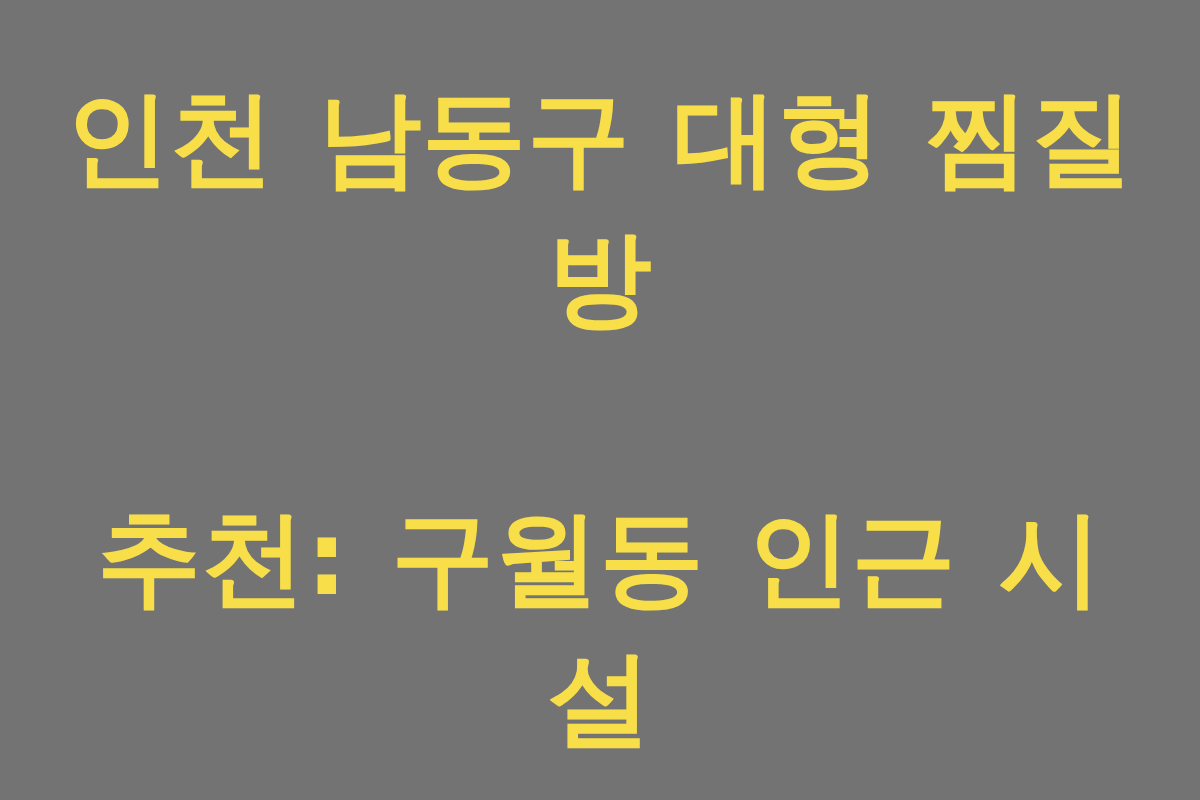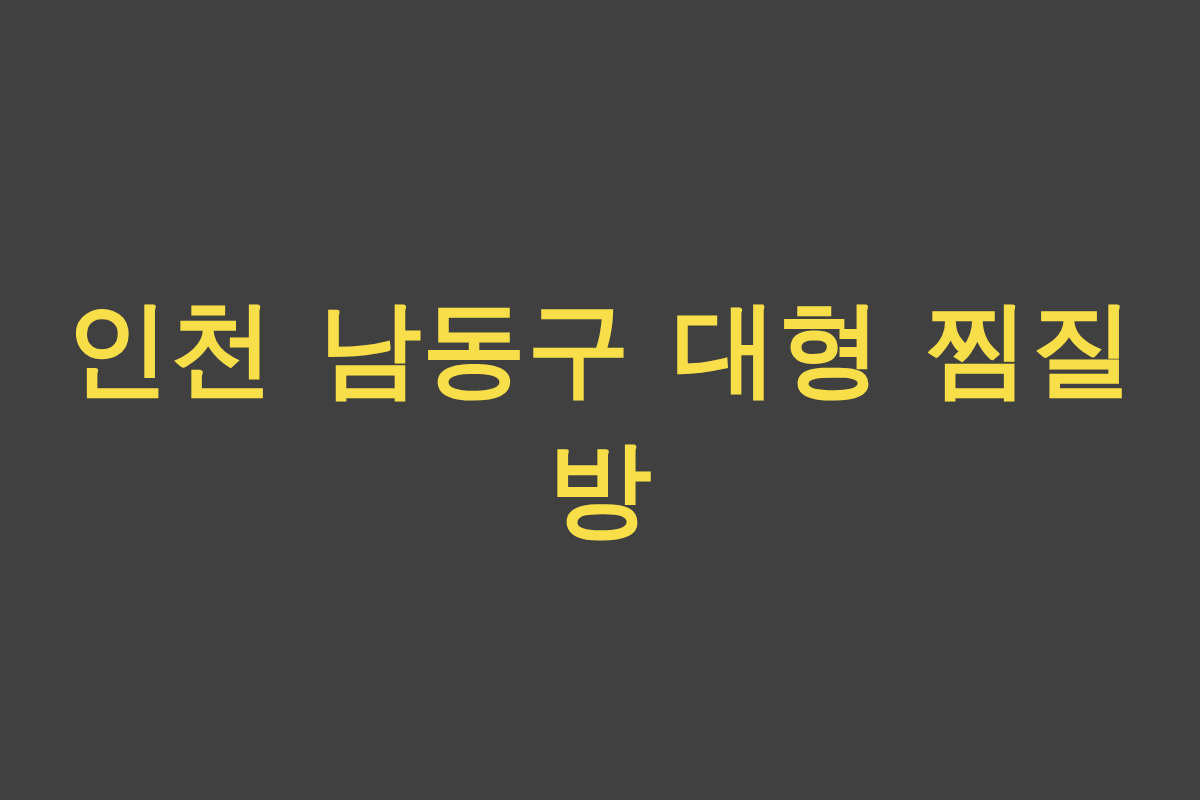--- a/index.html
+++ b/index.html
@@ -16,21 +16,21 @@
   }
 
   .card {
     position: relative;
     box-sizing: border-box;
     width: 1200px;
     height: 800px;
     display: flex;
     align-items: center;
     justify-content: center;
-    background-color: #404040;
+    background-color: #737373;
   }
 
   .headline {
     margin: 0;
     padding: 0 60px;
     width: 100%;
     box-sizing: border-box;
     text-align: center;
     color: #F8DF4A;
     font-family: "DejaVu Sans", "Liberation Sans", sans-serif;
@@ -47,15 +47,16 @@
     display: block;
   }
 </style>
 </head>
 <body>
 
 <div class="card">
 
   <h1 class="headline">
     <span class="headline-line">인천 남동구 대형 찜질방</span>
+    <span class="headline-line">추천: 구월동 인근 시설</span>
   </h1>
 
 </div>
 
 </body></html>

